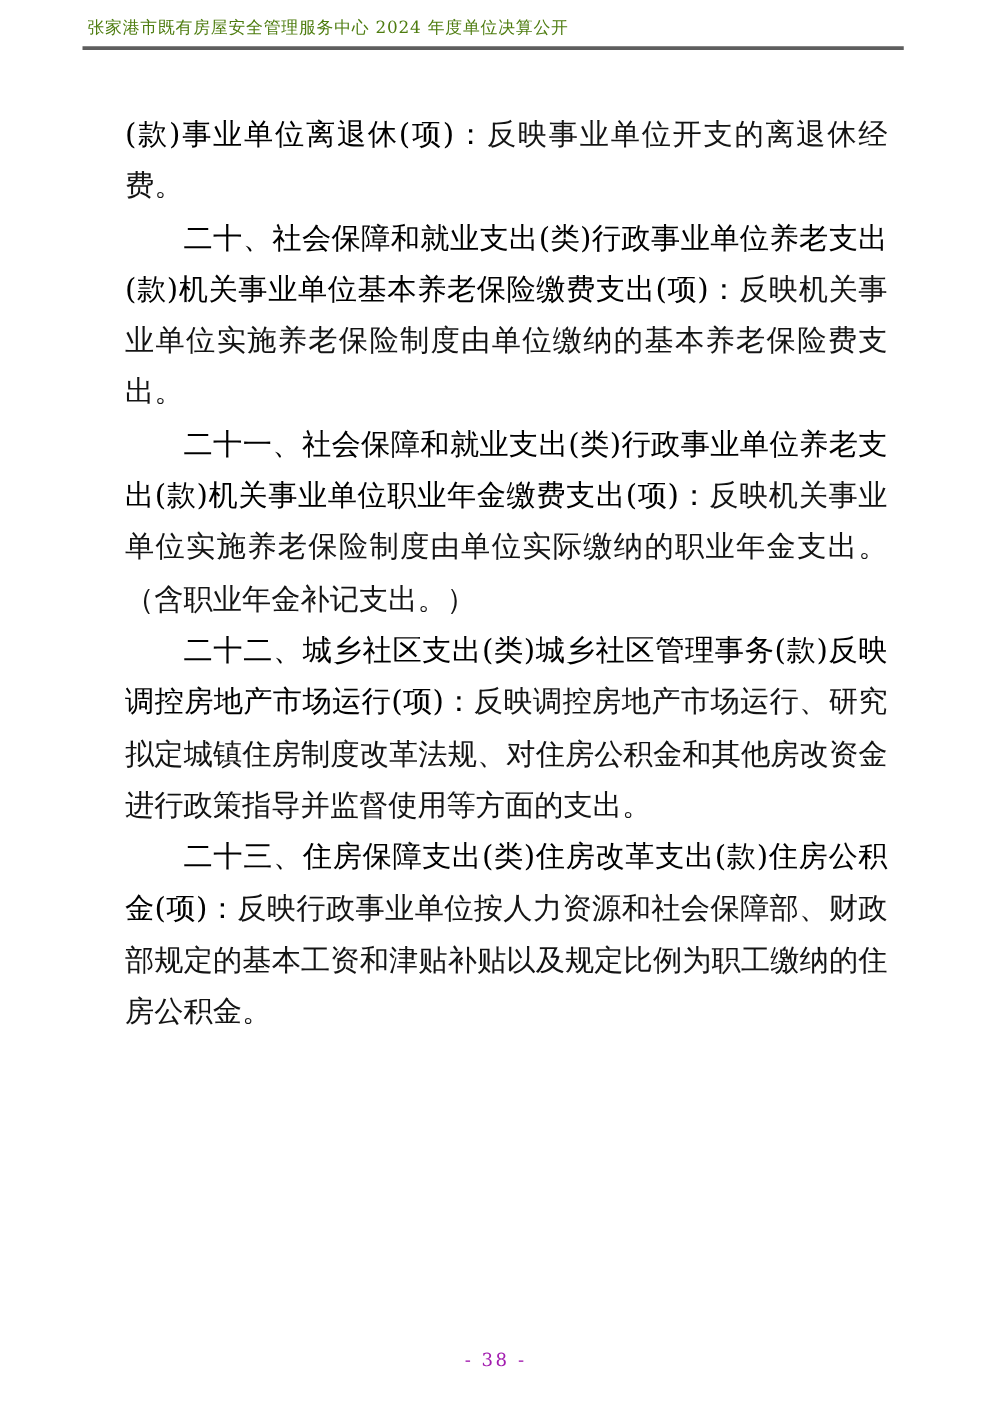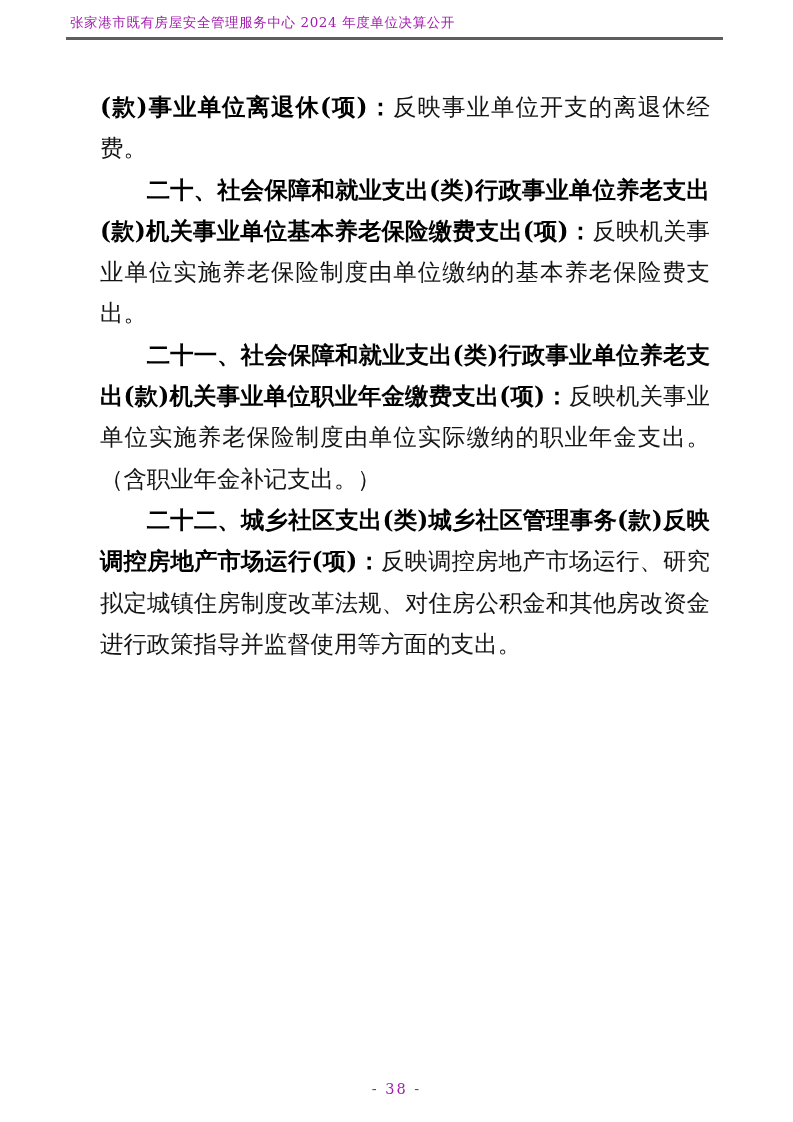--- a/index.html
+++ b/index.html
@@ -15,21 +15,21 @@
     overflow: hidden;
     font-family: "DejaVu Serif", "Liberation Serif", serif;
   }
   
   .header-title {
     position: absolute;
     left: 70px;
     top: 13px;
     font-size: 13.5px;
     line-height: 18px;
-    color: #a21caf;
+    color: #4d7c0f;
     letter-spacing: 0.6px;
     white-space: nowrap;
   }
   .header-rule {
     position: absolute;
     left: 66px;
     top: 37px;
     width: 657px;
     height: 3px;
     background: #5e5e5e;
@@ -46,21 +46,21 @@
     text-align: justify;
   }
   .para {
     margin: 0;
     padding: 0;
   }
   .para.indent {
     text-indent: 2em;
   }
   .lead {
-    font-weight: 700;
+    font-weight: 400;
     color: #000000;
   }
   
   .footer {
     position: absolute;
     left: 0;
     top: 1081px;
     width: 100%;
     text-align: center;
     font-size: 14.5px;
@@ -80,20 +80,21 @@
 
   <div class="content">
     <p class="para"><span class="lead">(款)事业单位离退休(项)：</span><span>反映事业单位开支的离退休经费。</span></p>
 
     <p class="para indent"><span class="lead">二十、社会保障和就业支出(类)行政事业单位养老支出(款)机关事业单位基本养老保险缴费支出(项)：</span><span>反映机关事业单位实施养老保险制度由单位缴纳的基本养老保险费支出。</span></p>
 
     <p class="para indent"><span class="lead">二十一、社会保障和就业支出(类)行政事业单位养老支出(款)机关事业单位职业年金缴费支出(项)：</span><span>反映机关事业单位实施养老保险制度由单位实际缴纳的职业年金支出。（含职业年金补记支出。）</span></p>
 
     <p class="para indent"><span class="lead">二十二、城乡社区支出(类)城乡社区管理事务(款)反映调控房地产市场运行(项)：</span><span>反映调控房地产市场运行、研究拟定城镇住房制度改革法规、对住房公积金和其他房改资金进行政策指导并监督使用等方面的支出。</span></p>
 
+    <p class="para indent"><span class="lead">二十三、住房保障支出(类)住房改革支出(款)住房公积金(项)：</span><span>反映行政事业单位按人力资源和社会保障部、财政部规定的基本工资和津贴补贴以及规定比例为职工缴纳的住房公积金。</span></p>
 
   </div>
 
   <div class="footer">
     <span>- 38 -</span>
   </div>
 
 </div>
 
 </body></html>

